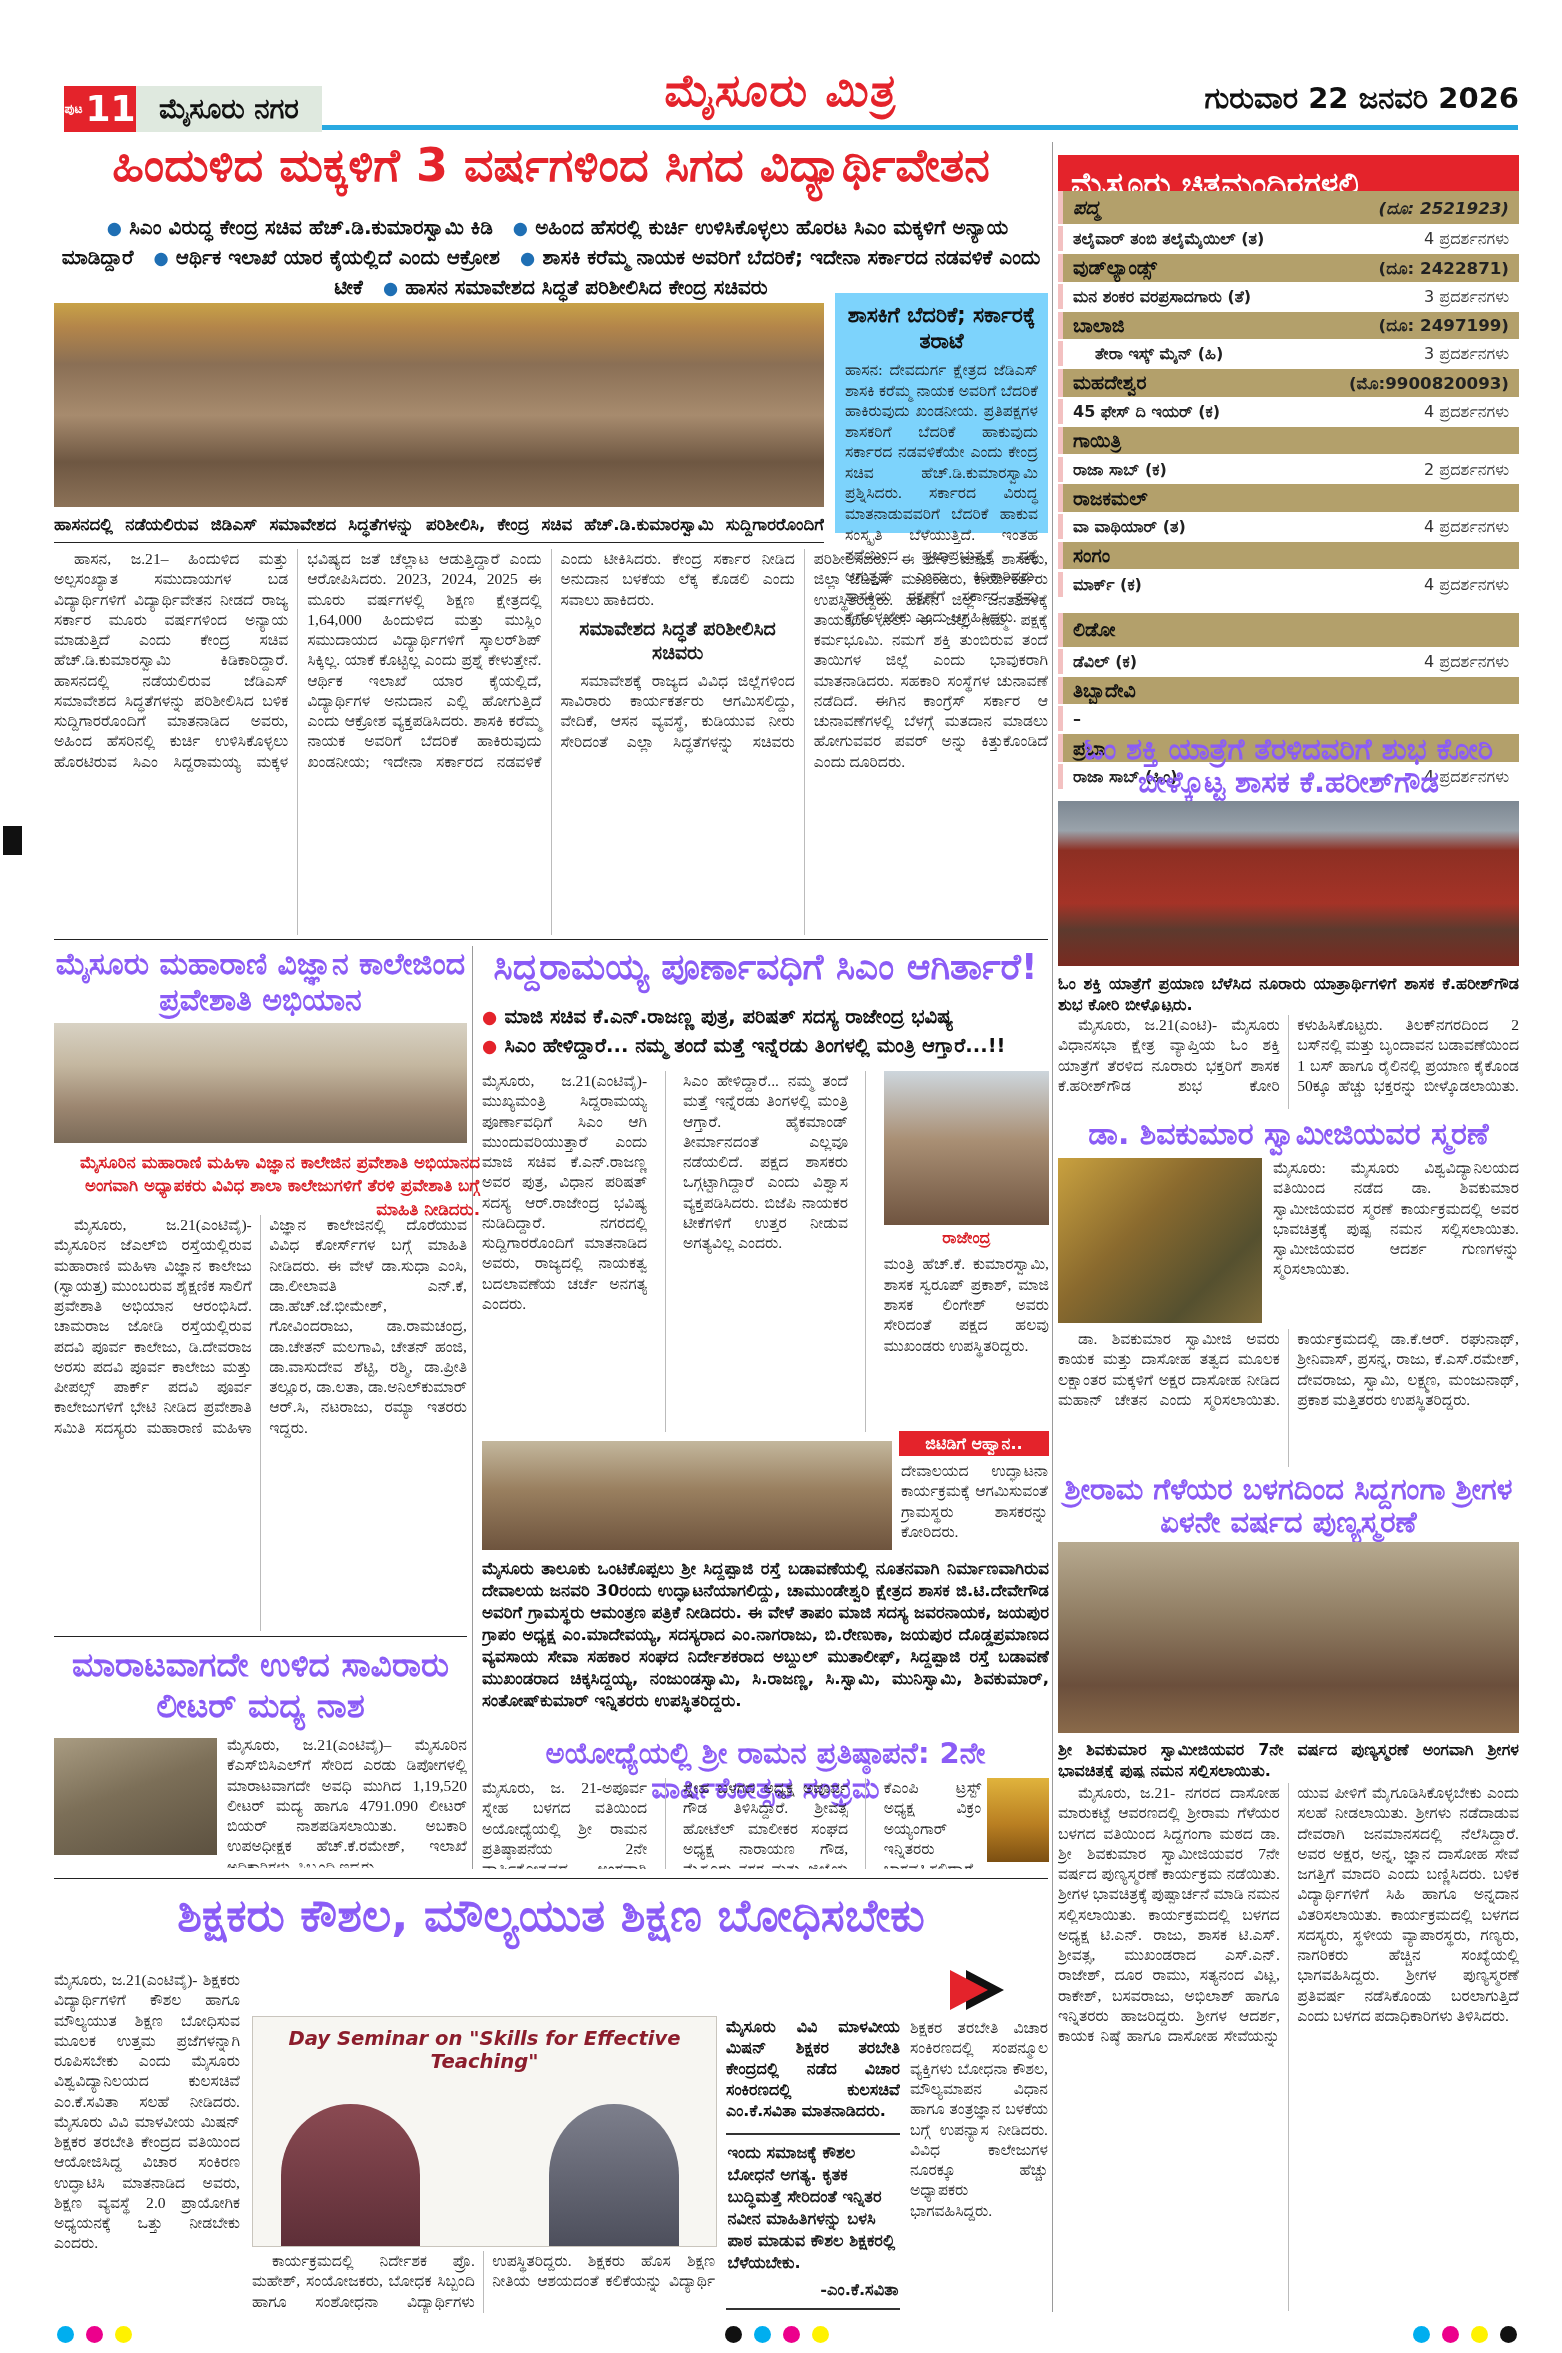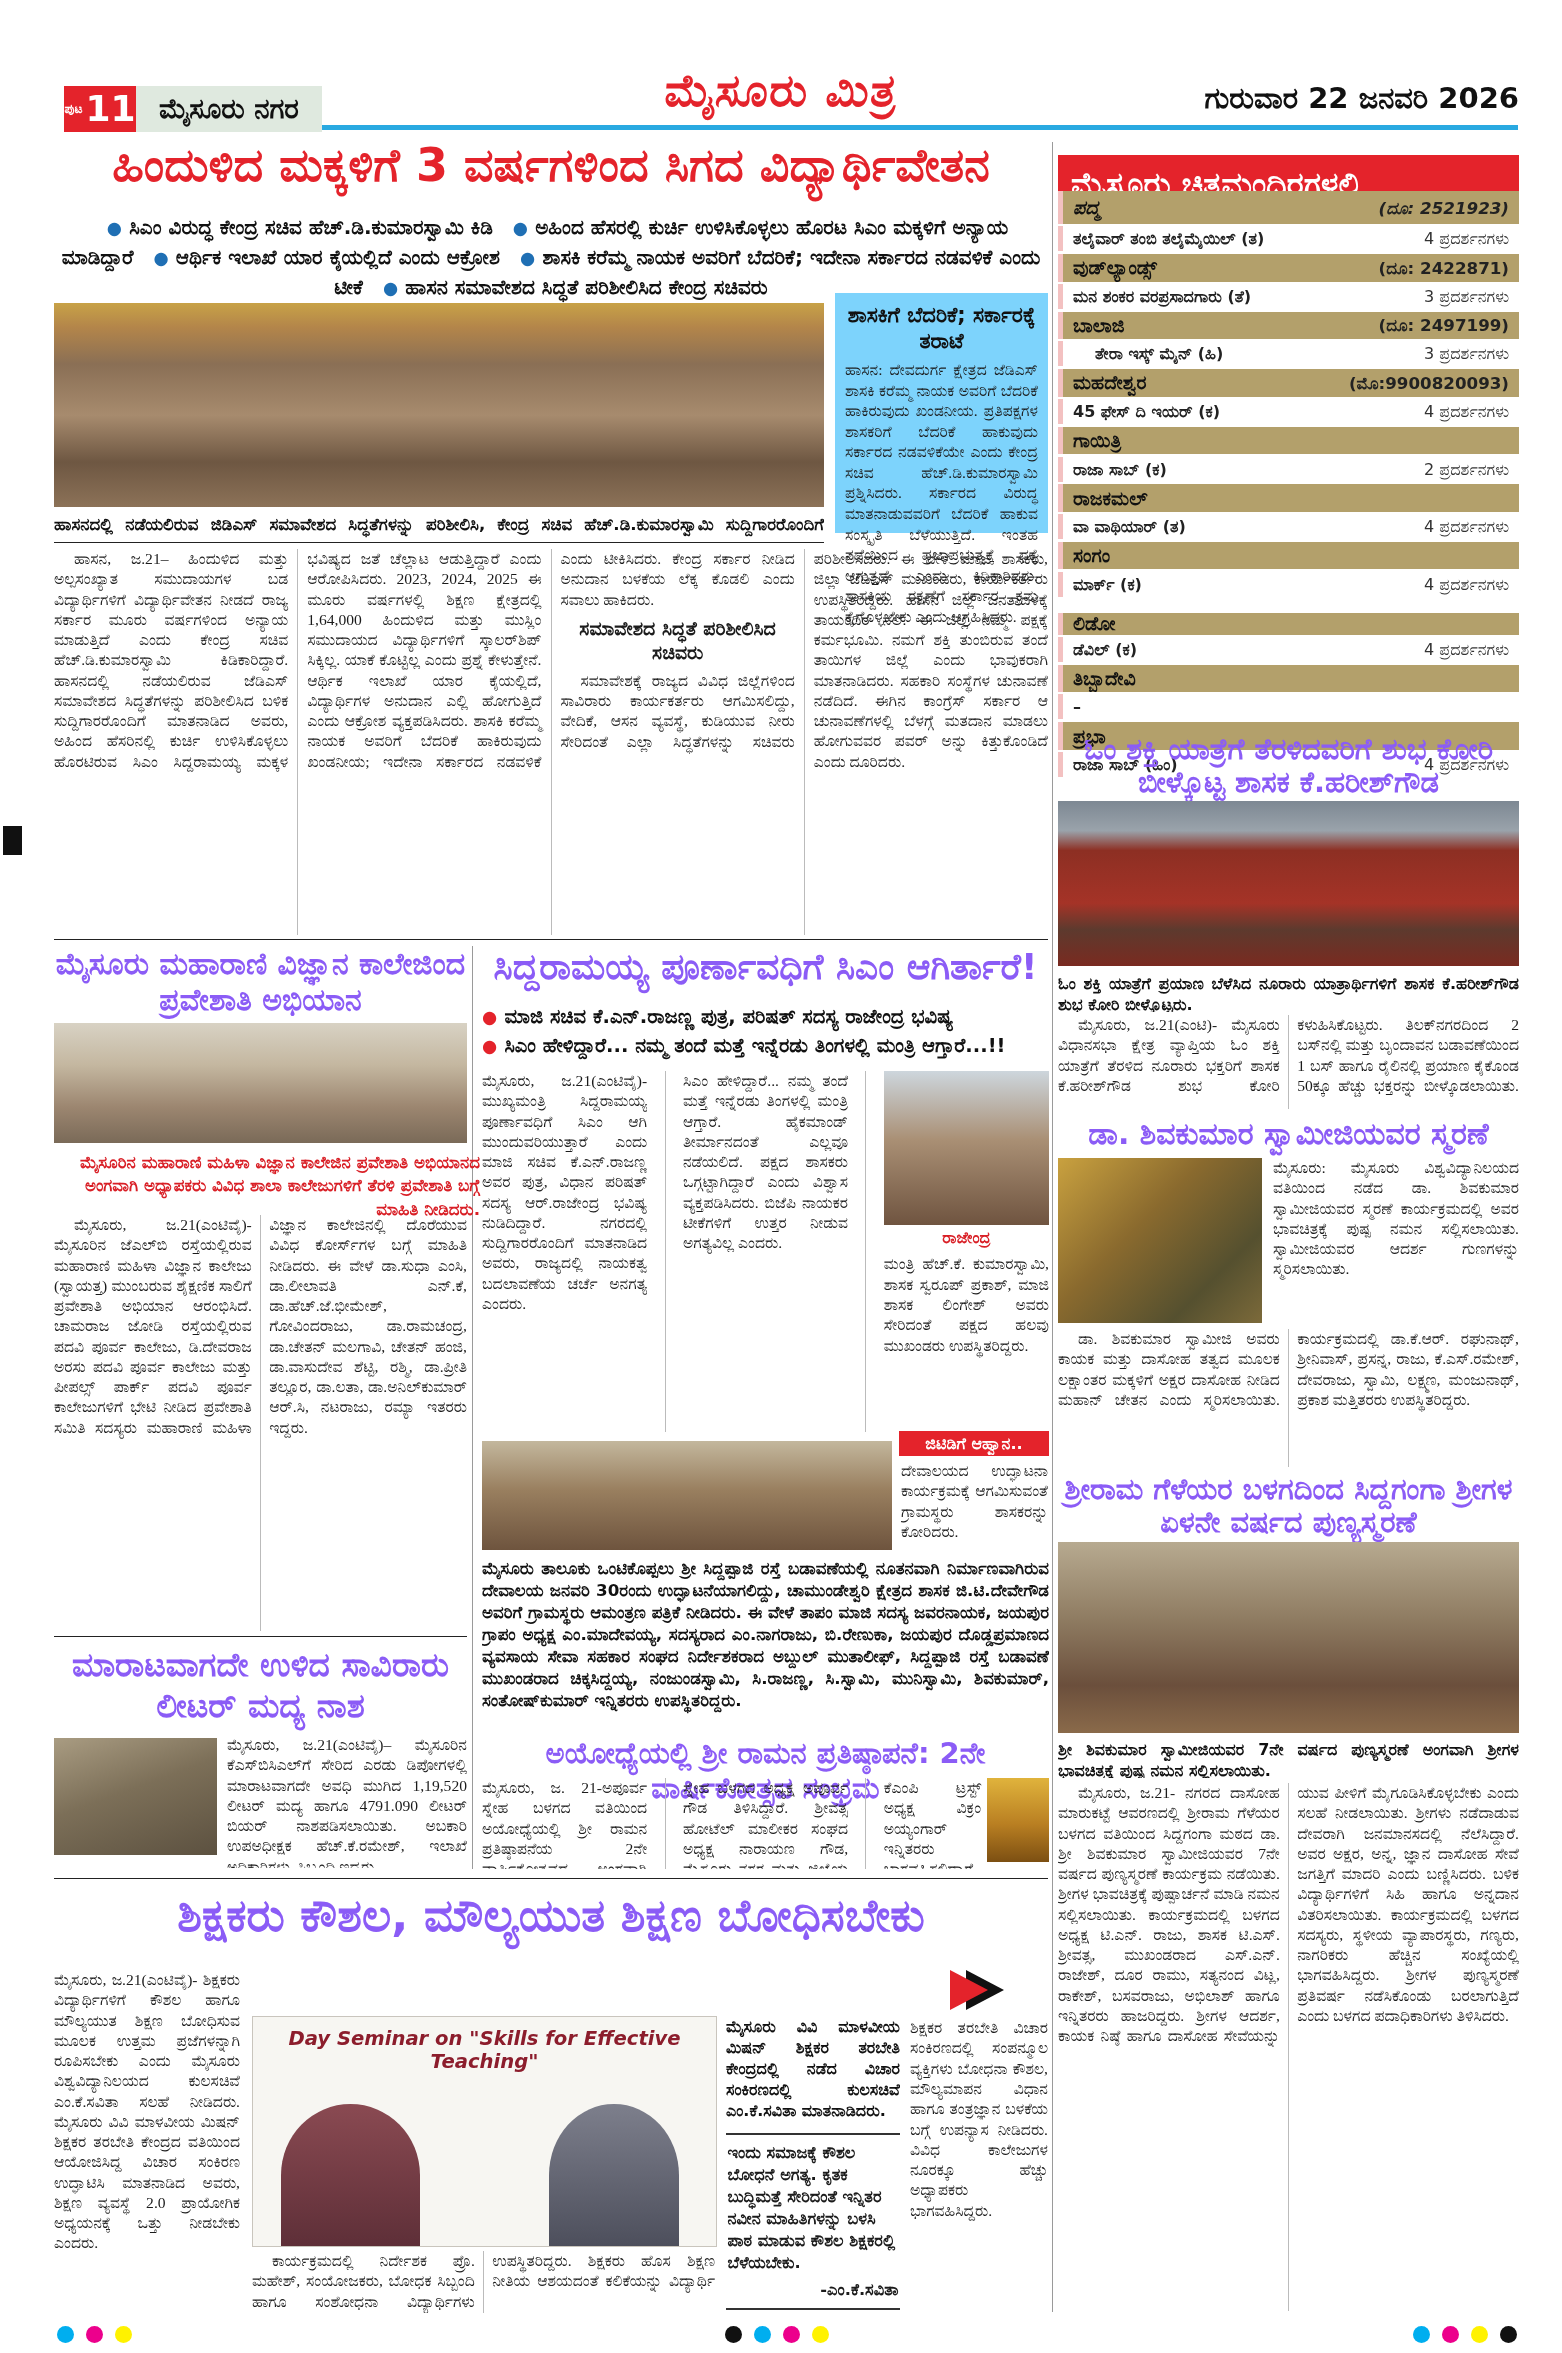--- a/index.html
+++ b/index.html
@@ -227,21 +227,21 @@
         <span class="sh">4 ಪ್ರದರ್ಶನಗಳು</span>
       </div>
     <div class="cine-row-a" style="height:27.5px;">
         <span class="nm">ಸಂಗಂ</span>
         <span class="ph-no"></span>
       </div>
     <div class="cine-row-b" style="height:25px;">
         <span class="fl">ಮಾರ್ಕ್ (ಕ)</span>
         <span class="sh">4 ಪ್ರದರ್ಶನಗಳು</span>
       </div>
-    <div class="cine-row-a" style="height:22px;margin-top:16px;">
+    <div class="cine-row-a" style="height:34px;margin-top:16px;">
         <span class="nm">ಲಿಡೋ</span>
         <span class="ph-no"></span>
       </div>
     <div class="cine-row-b" style="height:25px;">
         <span class="fl">ಡೆವಿಲ್ (ಕ)</span>
         <span class="sh">4 ಪ್ರದರ್ಶನಗಳು</span>
       </div>
     <div class="cine-row-a" style="height:27.5px;">
         <span class="nm">ತಿಬ್ಬಾದೇವಿ</span>
         <span class="ph-no"></span>

